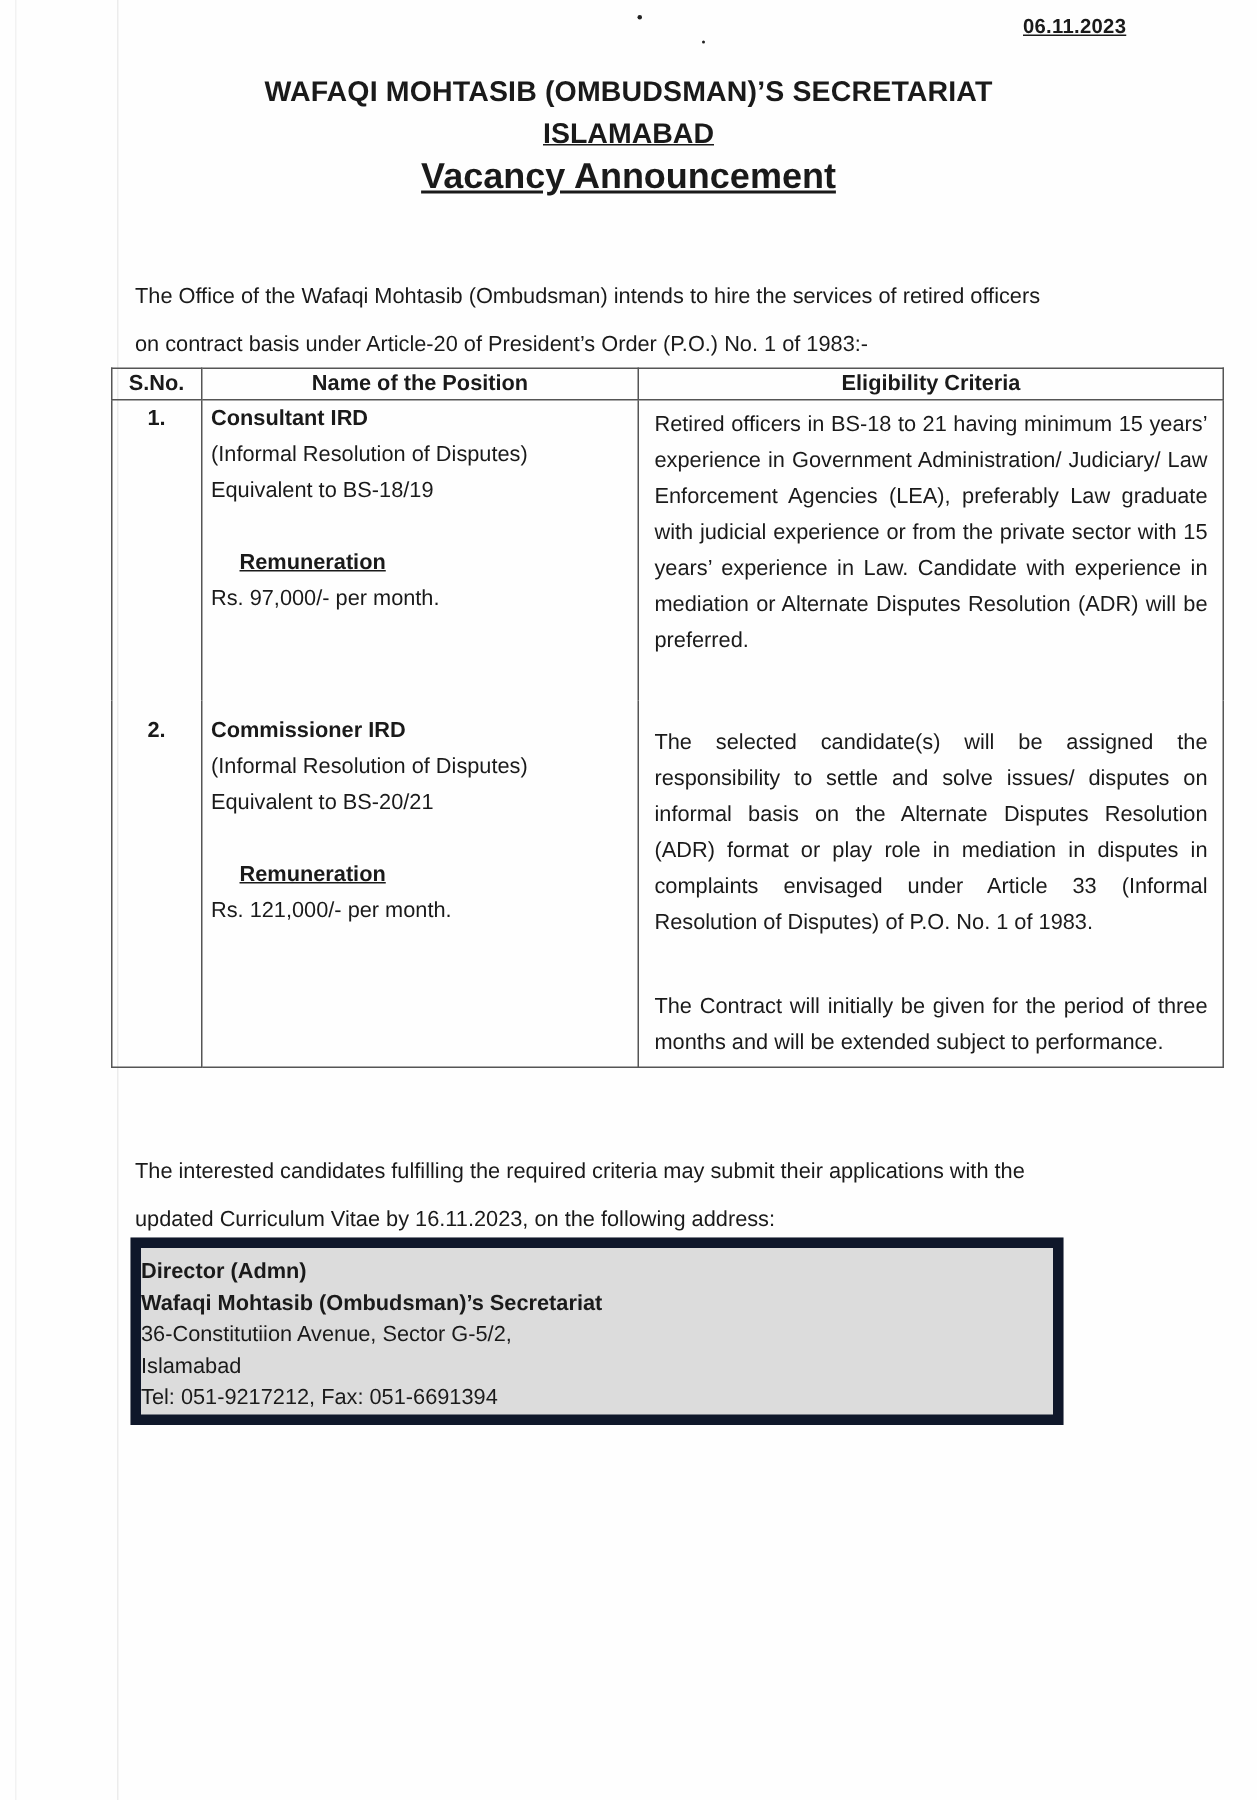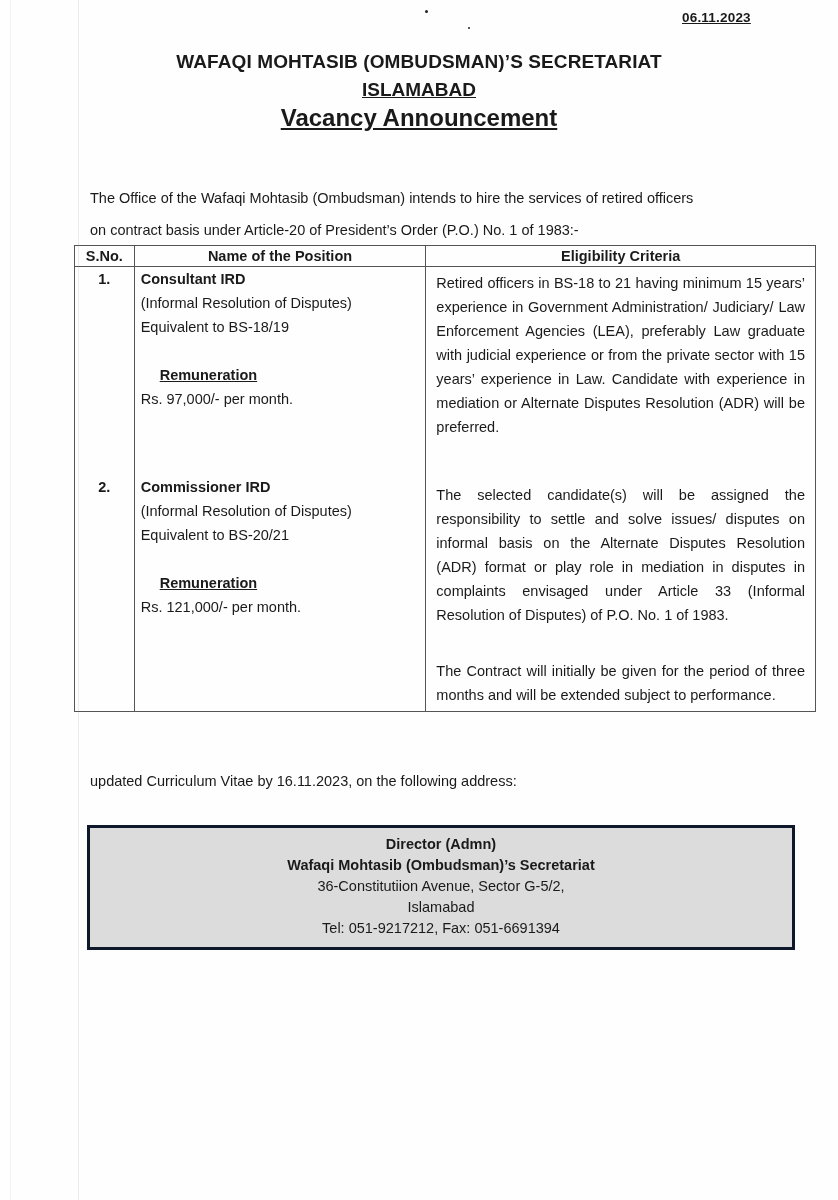--- a/index.html
+++ b/index.html
@@ -26,22 +26,22 @@
   table.vac tbody tr:last-child td { border-bottom:1px solid #555; }
   .col-sno { width:40px; text-align:center; font-weight:bold; }
   .col-name { width:246px; }
   .col-elig { width:333px; text-align:justify; }
   .pos-title { font-weight:bold; }
   .rem-label { font-weight:bold; text-decoration:underline; margin-top:24px;padding-left:19px; }
   .elig-para { margin:4px; text-align:justify; text-align-last:left; }
   .outro { position:absolute; top:765px; left:90px; width:672px; font-size:14.5px; line-height:32px; }
   .outro p { margin:0; }
   .address-box {
-    position:absolute; top:825px; left:87px; width:708px; height:125px;
-    background:#dcdcdc; border:3px solid #0f172a; text-align:center; font-size:14.5px; line-height:21px;
+    position:absolute; top:825px; left:87px; width:622px; height:125px;
+    background:#dcdcdc; border:7px solid #0f172a; text-align:left; font-size:14.5px; line-height:21px;
     padding-top:6px; box-sizing:border-box;
   }
   .address-box .bold { font-weight:bold; }
 </style>
 </head>
 <body>
 
 <div class="scan-line" style="left:78px;height:1200px;"></div>
 <div class="scan-line" style="left:10px;height:1200px;background:#f2f2f2;"></div>
 <div class="speck" style="top:10px;left:425px;"></div>
@@ -97,20 +97,21 @@
         <div style="height:12px;"></div>
         <p class="elig-para">The selected candidate(s) will be assigned the responsibility to settle and solve issues/ disputes on informal basis on the Alternate Disputes Resolution (ADR) format or play role in mediation in disputes in complaints envisaged under Article 33 (Informal Resolution of Disputes) of P.O. No. 1 of 1983.</p>
         <div style="height:24px;"></div>
         <p class="elig-para">The Contract will initially be given for the period of three months and will be extended subject to performance.</p>
       </td>
     </tr>
   </tbody>
 </table>
 
 <div class="outro">
+  <p>The interested candidates fulfilling the required criteria may submit their applications with the</p>
   <p>updated Curriculum Vitae by 16.11.2023, on the following address:</p>
 </div>
 
 <div class="address-box">
   <div class="bold">Director (Admn)</div>
   <div class="bold">Wafaqi Mohtasib (Ombudsman)’s Secretariat</div>
   <div>36-Constitutiion Avenue, Sector G-5/2,</div>
   <div>Islamabad</div>
   <div>Tel: 051-9217212, Fax: 051-6691394</div>
 </div>

